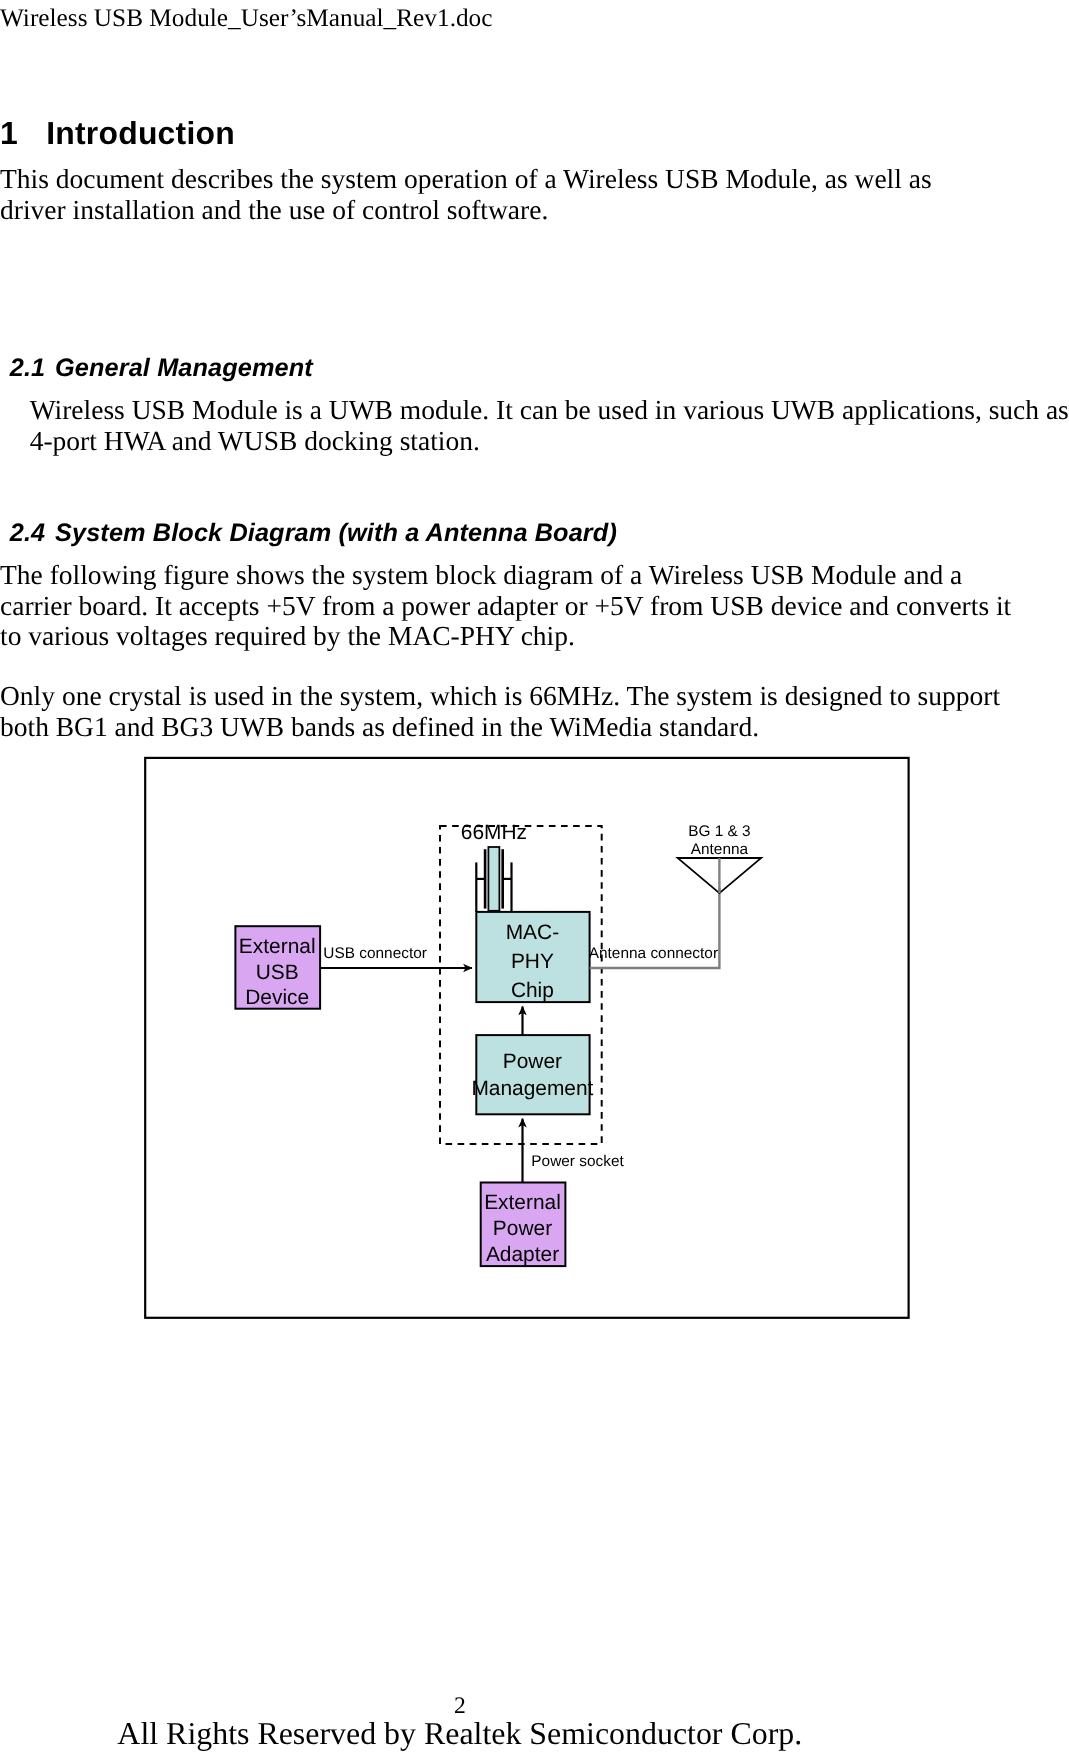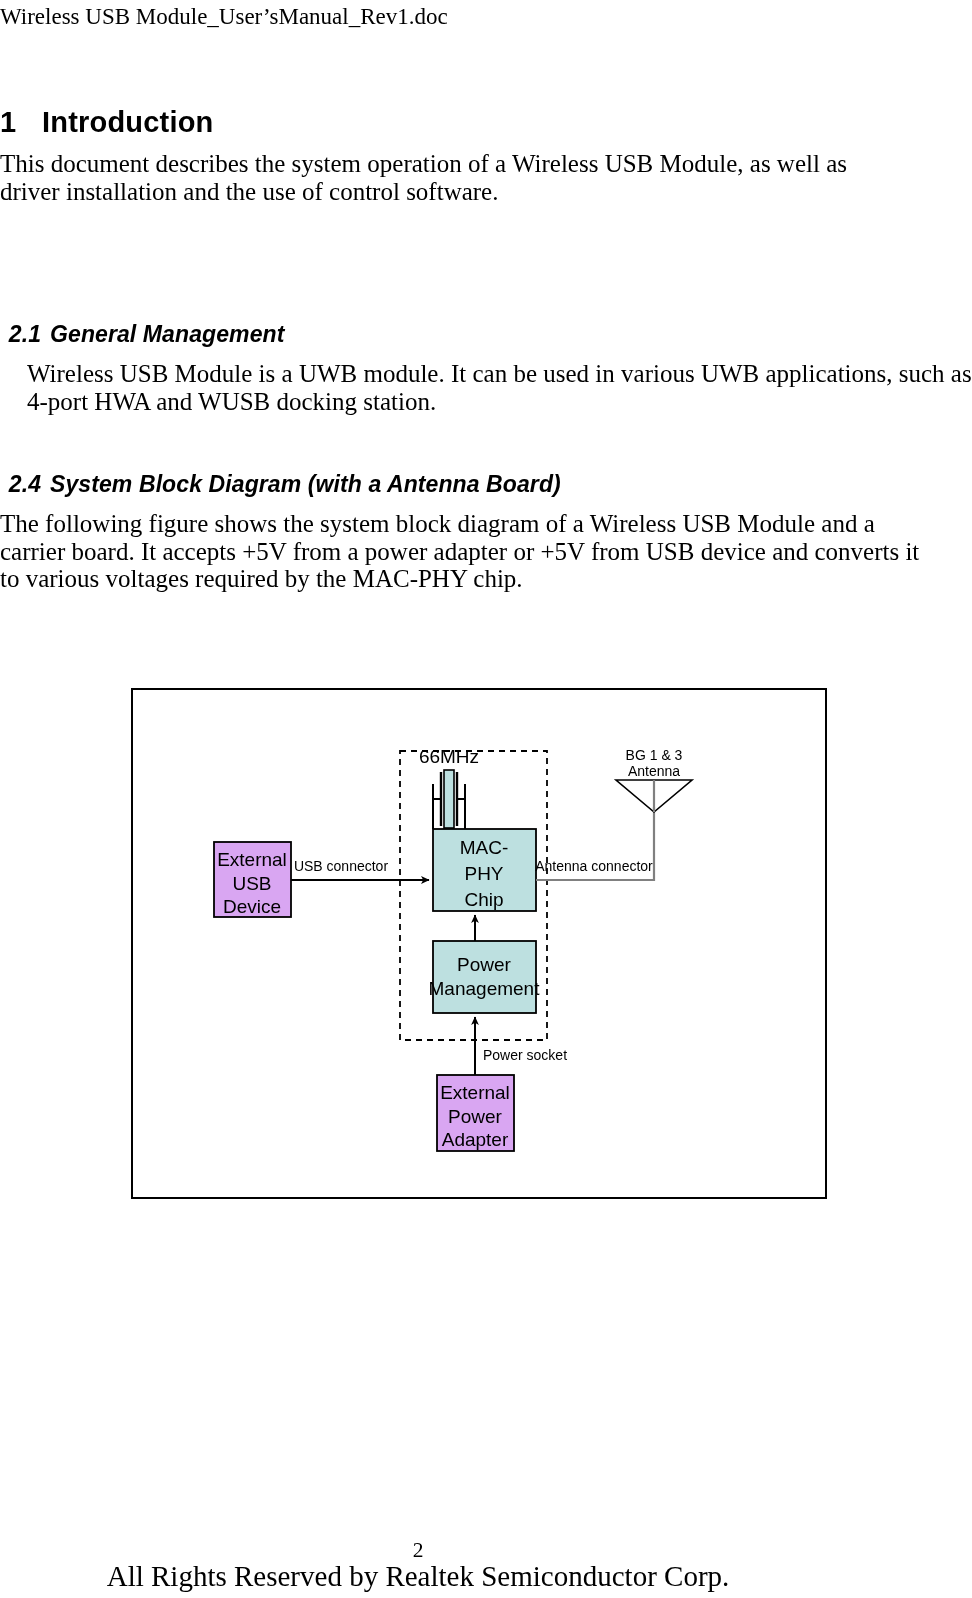--- a/index.html
+++ b/index.html
@@ -122,20 +122,21 @@
 
   <div class="h2" style="left:0px; top:320px;">
     <span class="num">2.1</span><span>General Management</span>
   </div>
   <div class="body-text" style="left:0px; top:360px; width:946px;margin-left:27px;">Wireless USB Module is a UWB module. It can be used in various UWB applications, such as 4-port HWA and WUSB docking station.</div>
 
   <div class="h2" style="left:0px; top:470px;">
     <span class="num">2.4</span><span>System Block Diagram (with a Antenna Board)</span>
   </div>
   <div class="body-text" style="left:0px; top:510px; width:940px;">The following figure shows the system block diagram of a Wireless USB Module and a carrier board. It accepts +5V from a power adapter or +5V from USB device and converts it to various voltages required by the MAC-PHY chip.</div>
+  <div class="body-text" style="left:0px; top:620px; width:946px;">Only one crystal is used in the system, which is 66MHz. The system is designed to support both BG1 and BG3 UWB bands as defined in the WiMedia standard.</div>
 
   <div class="figure-frame"></div>
 
   <svg class="figure-svg" viewBox="0 0 696 511">
     <defs>
       <marker id="arrowBlk" markerWidth="9" markerHeight="9" refX="8" refY="4.5" orient="auto" markerUnits="userSpaceOnUse">
         <path d="M0,0.6 L8.6,4.5 L0,8.4 L2.2,4.5 Z" fill="#000000"></path>
       </marker>
     </defs>
 

